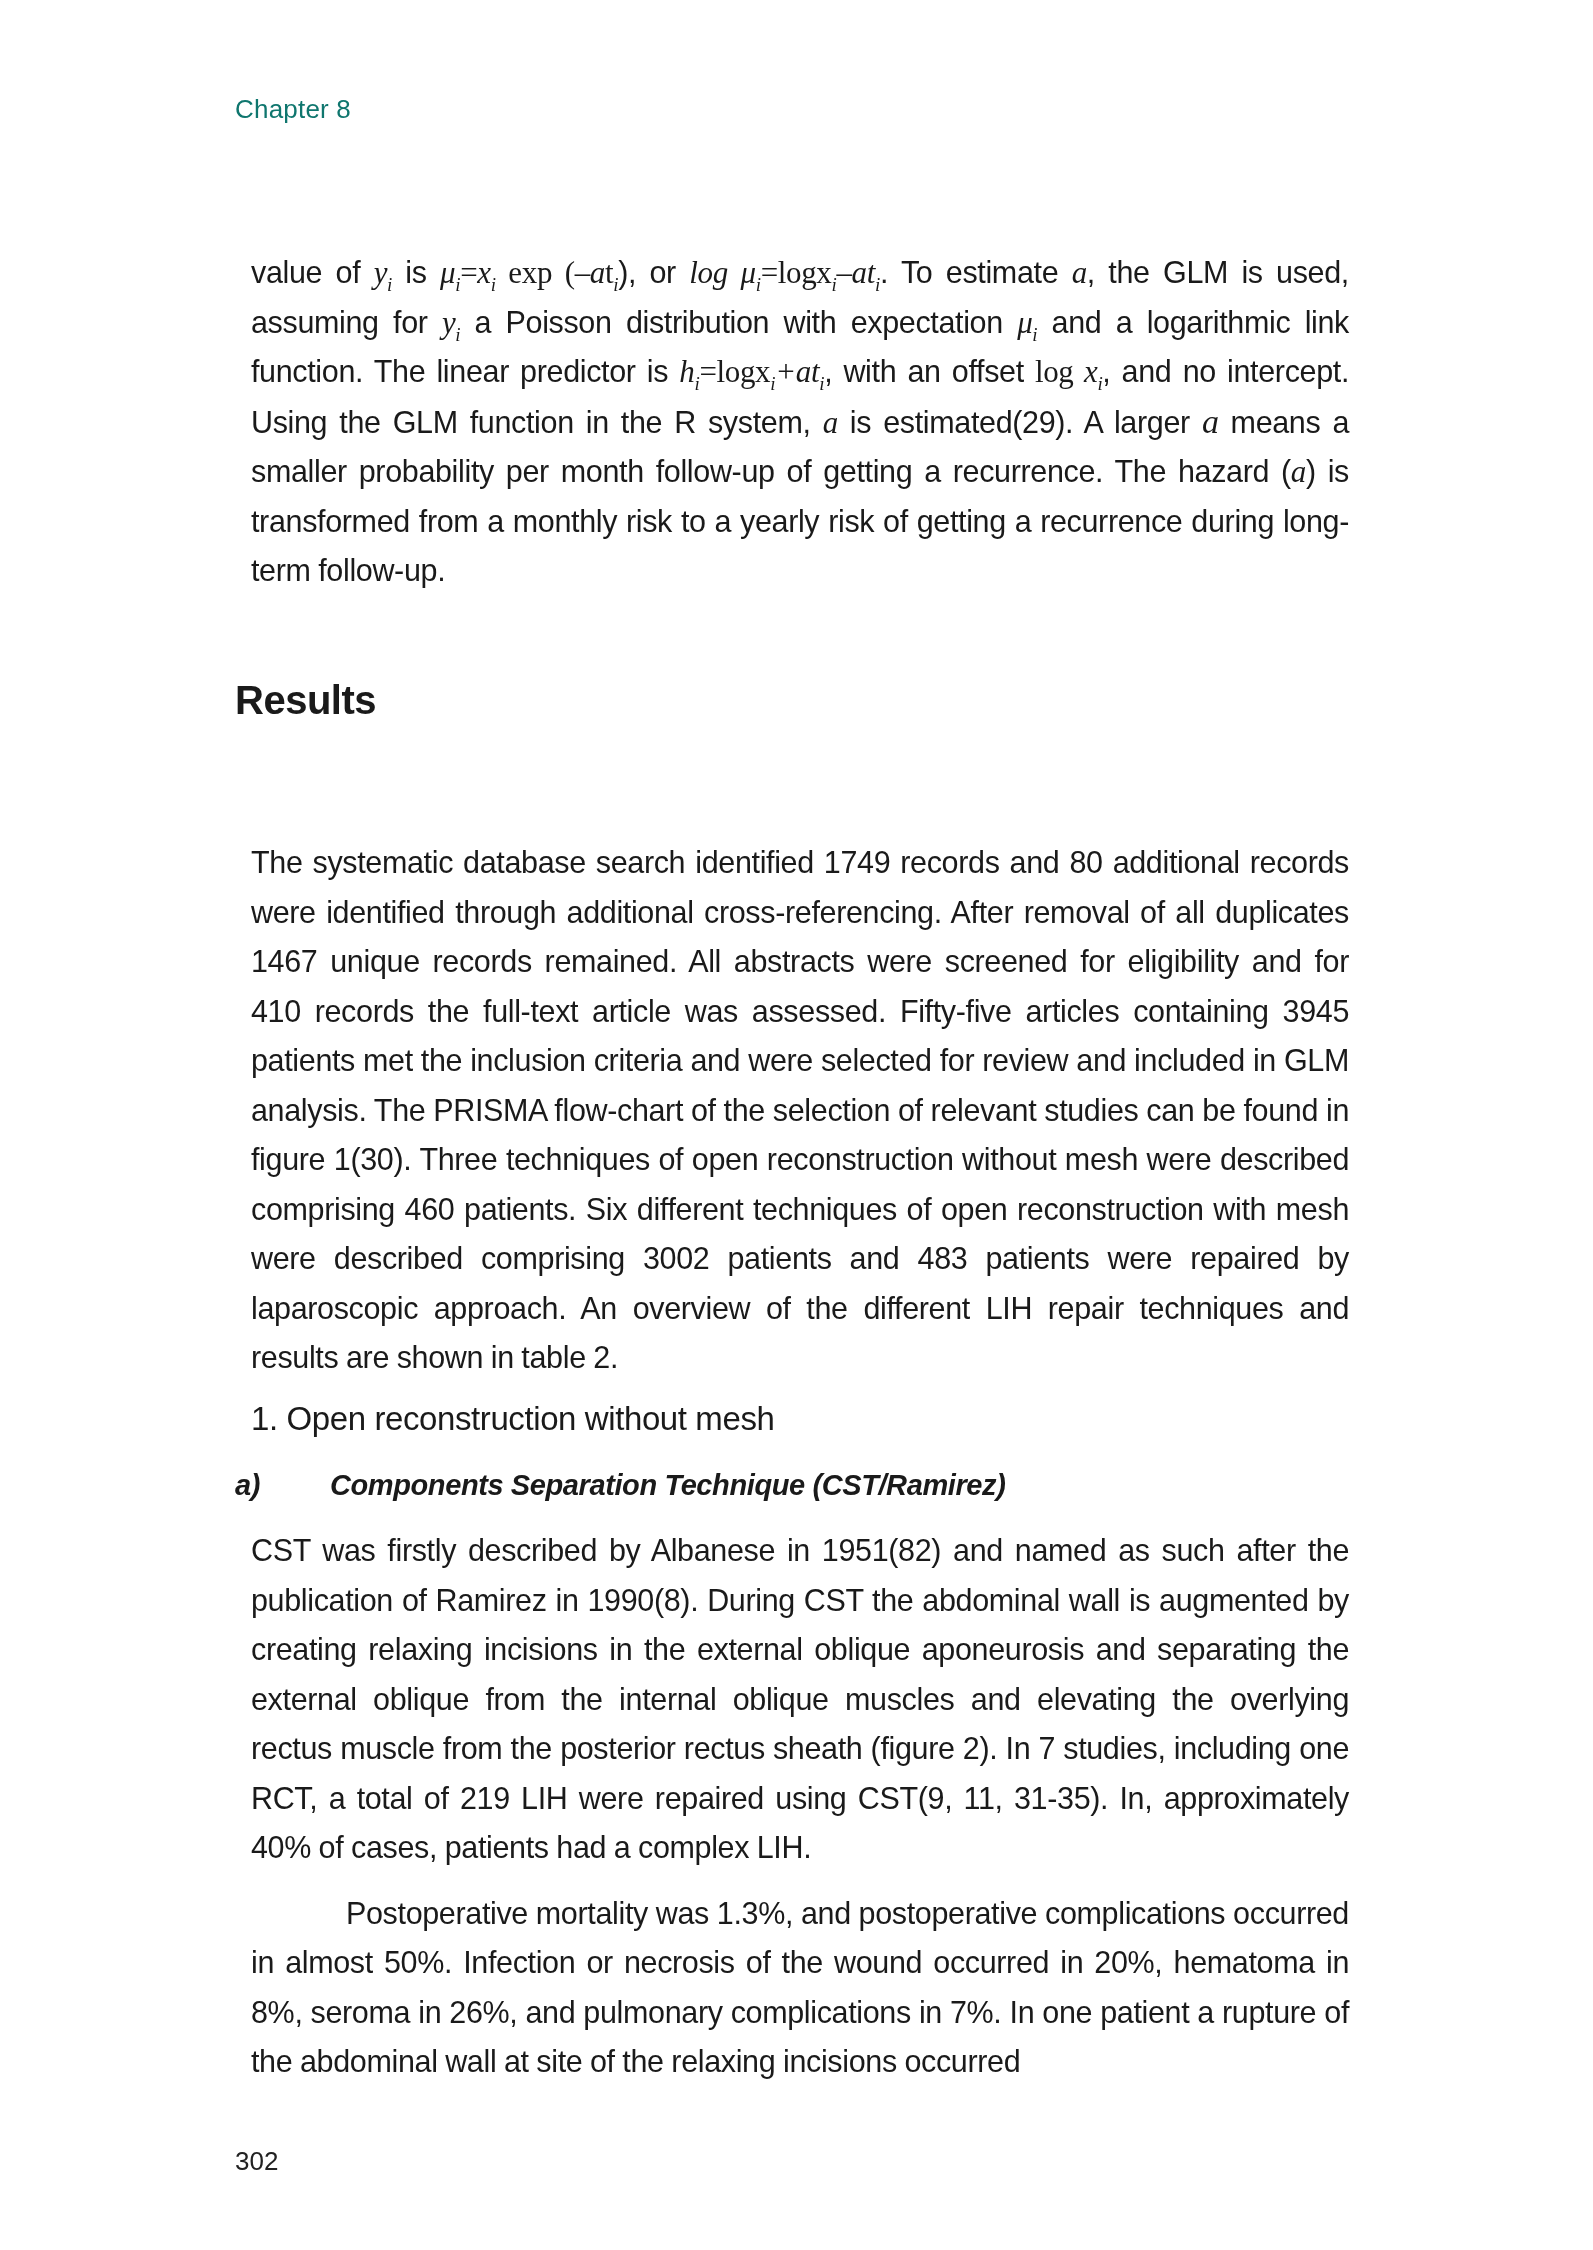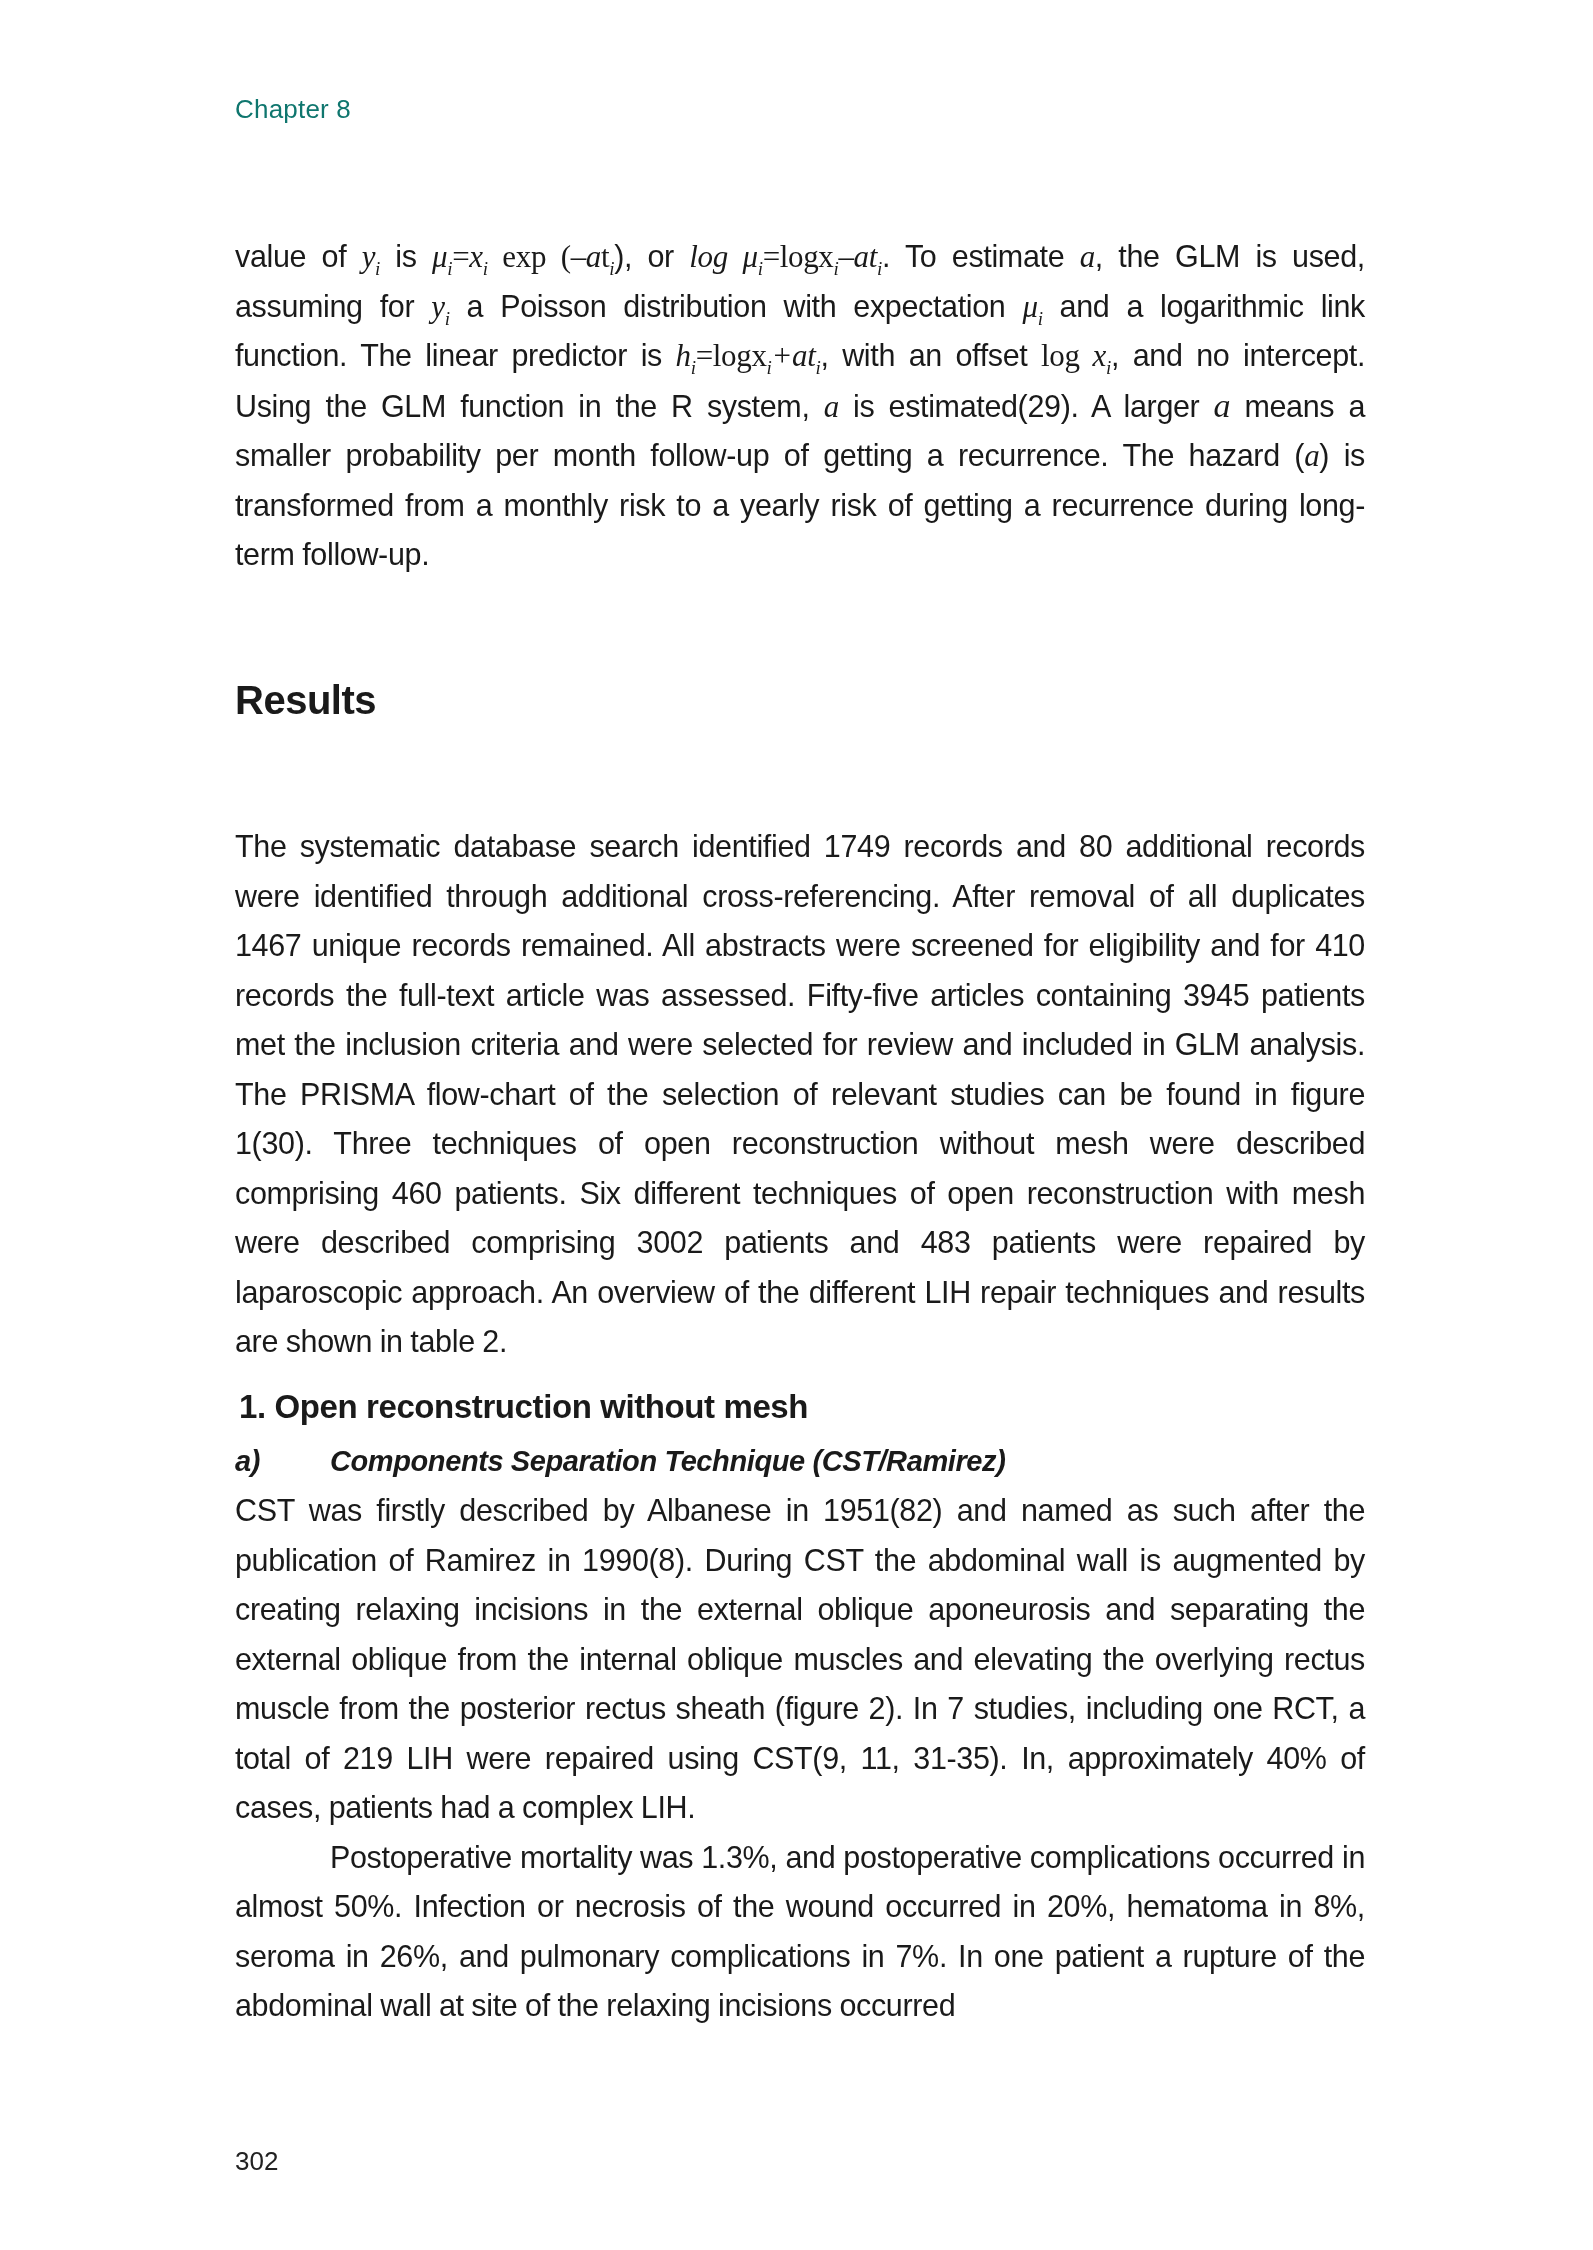--- a/index.html
+++ b/index.html
@@ -26,21 +26,21 @@
     .column {
       position: absolute;
       left: 235px;
       width: 1130px;
     }
     .para {
       font-size: 30.5px;
       line-height: 49.5px;
       text-align: justify;
       text-align-last: left;
-      margin: 0;
+      margin: 16px;
       letter-spacing: -0.35px;
       word-spacing: -0.5px;
     }
     .para.indent { text-indent: 95px; }
     .math {
       font-family: "Liberation Serif", "DejaVu Serif", serif;
       font-style: italic;
       font-size: 31px;
     }
     .math-up {
@@ -59,23 +59,23 @@
       position: absolute;
       left: 235px;
       top: 678px;
       font-size: 40px;
       font-weight: bold;
       letter-spacing: -0.5px;
       margin: 0;
     }
     .h-sub {
       font-size: 33px;
-      font-weight: bold;
+      font-weight: normal;
       letter-spacing: -0.4px;
-      margin: 4px;
+      margin: 16px;
       line-height: 50px;
     }
     .h-subsub {
       font-size: 29px;
       font-weight: bold;
       font-style: italic;
       letter-spacing: -0.4px;
       margin: 0;
       line-height: 50px;
       display: flex;

